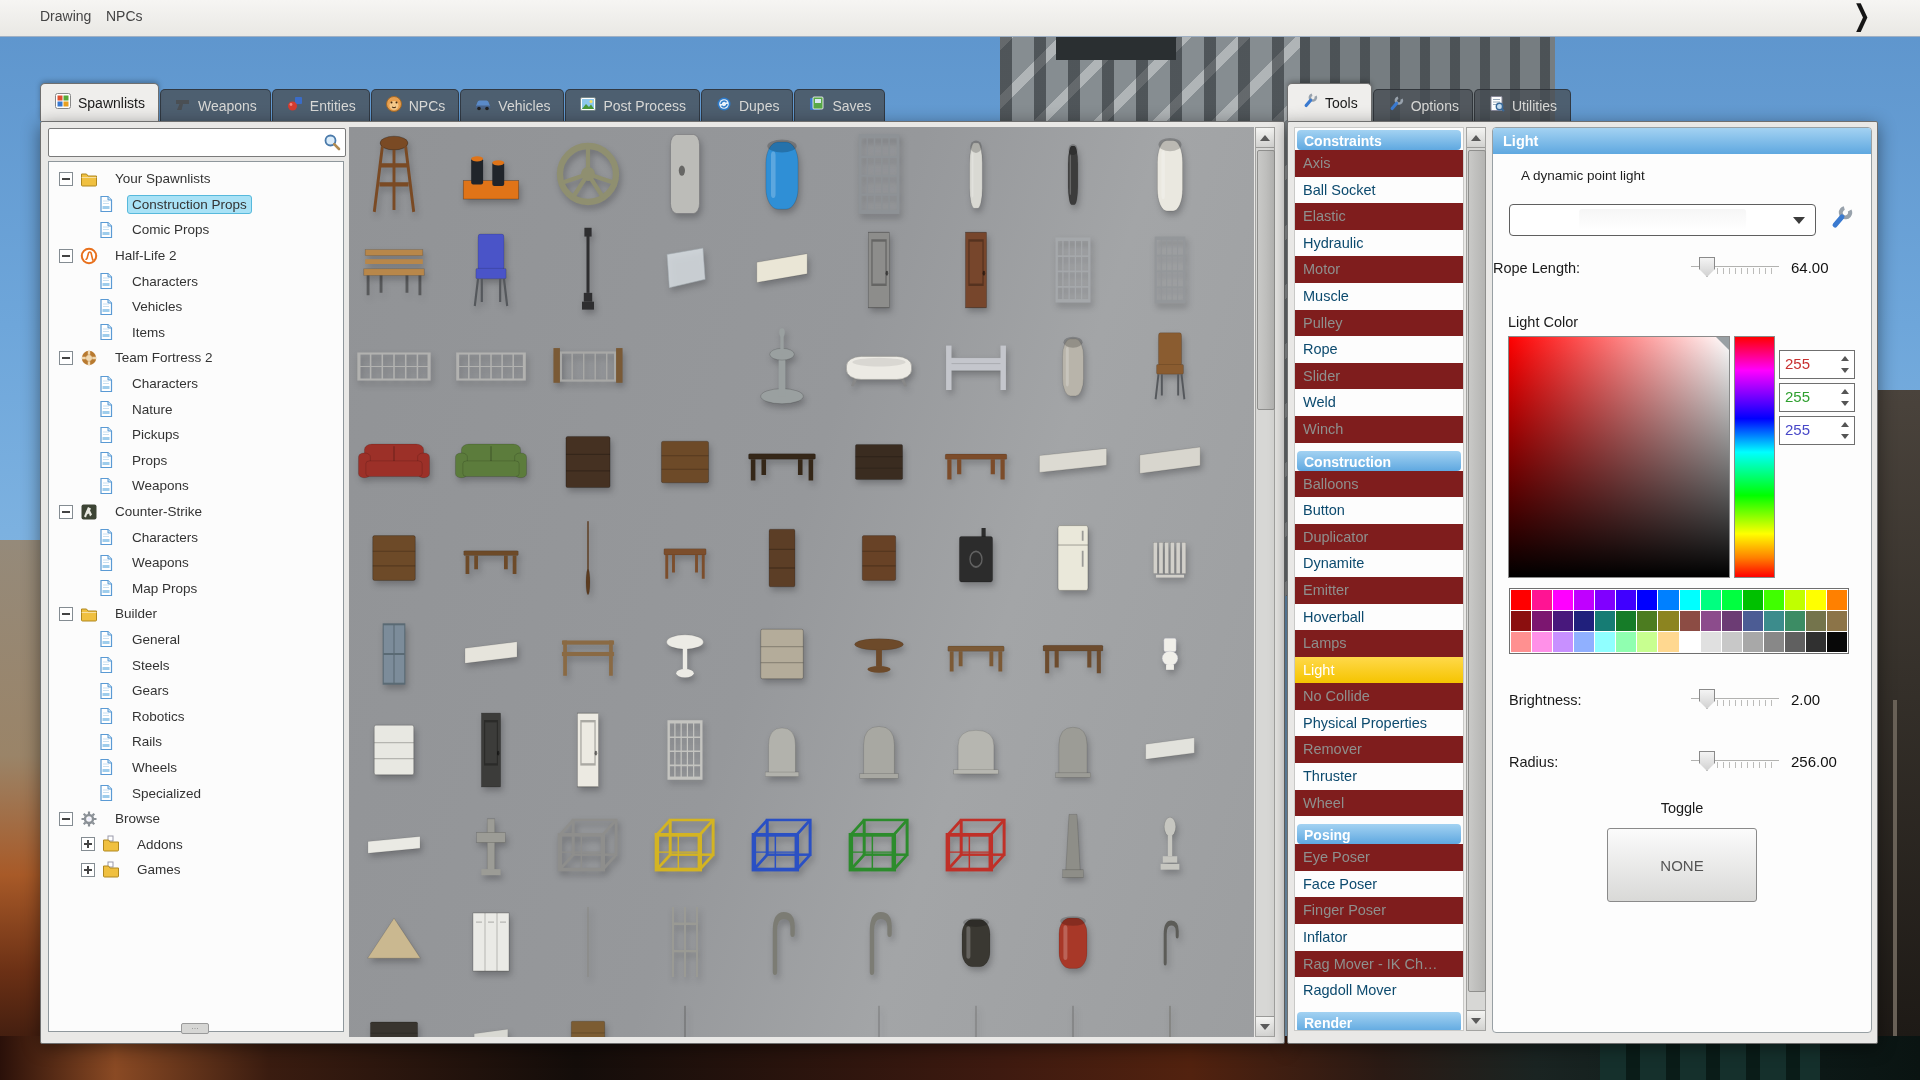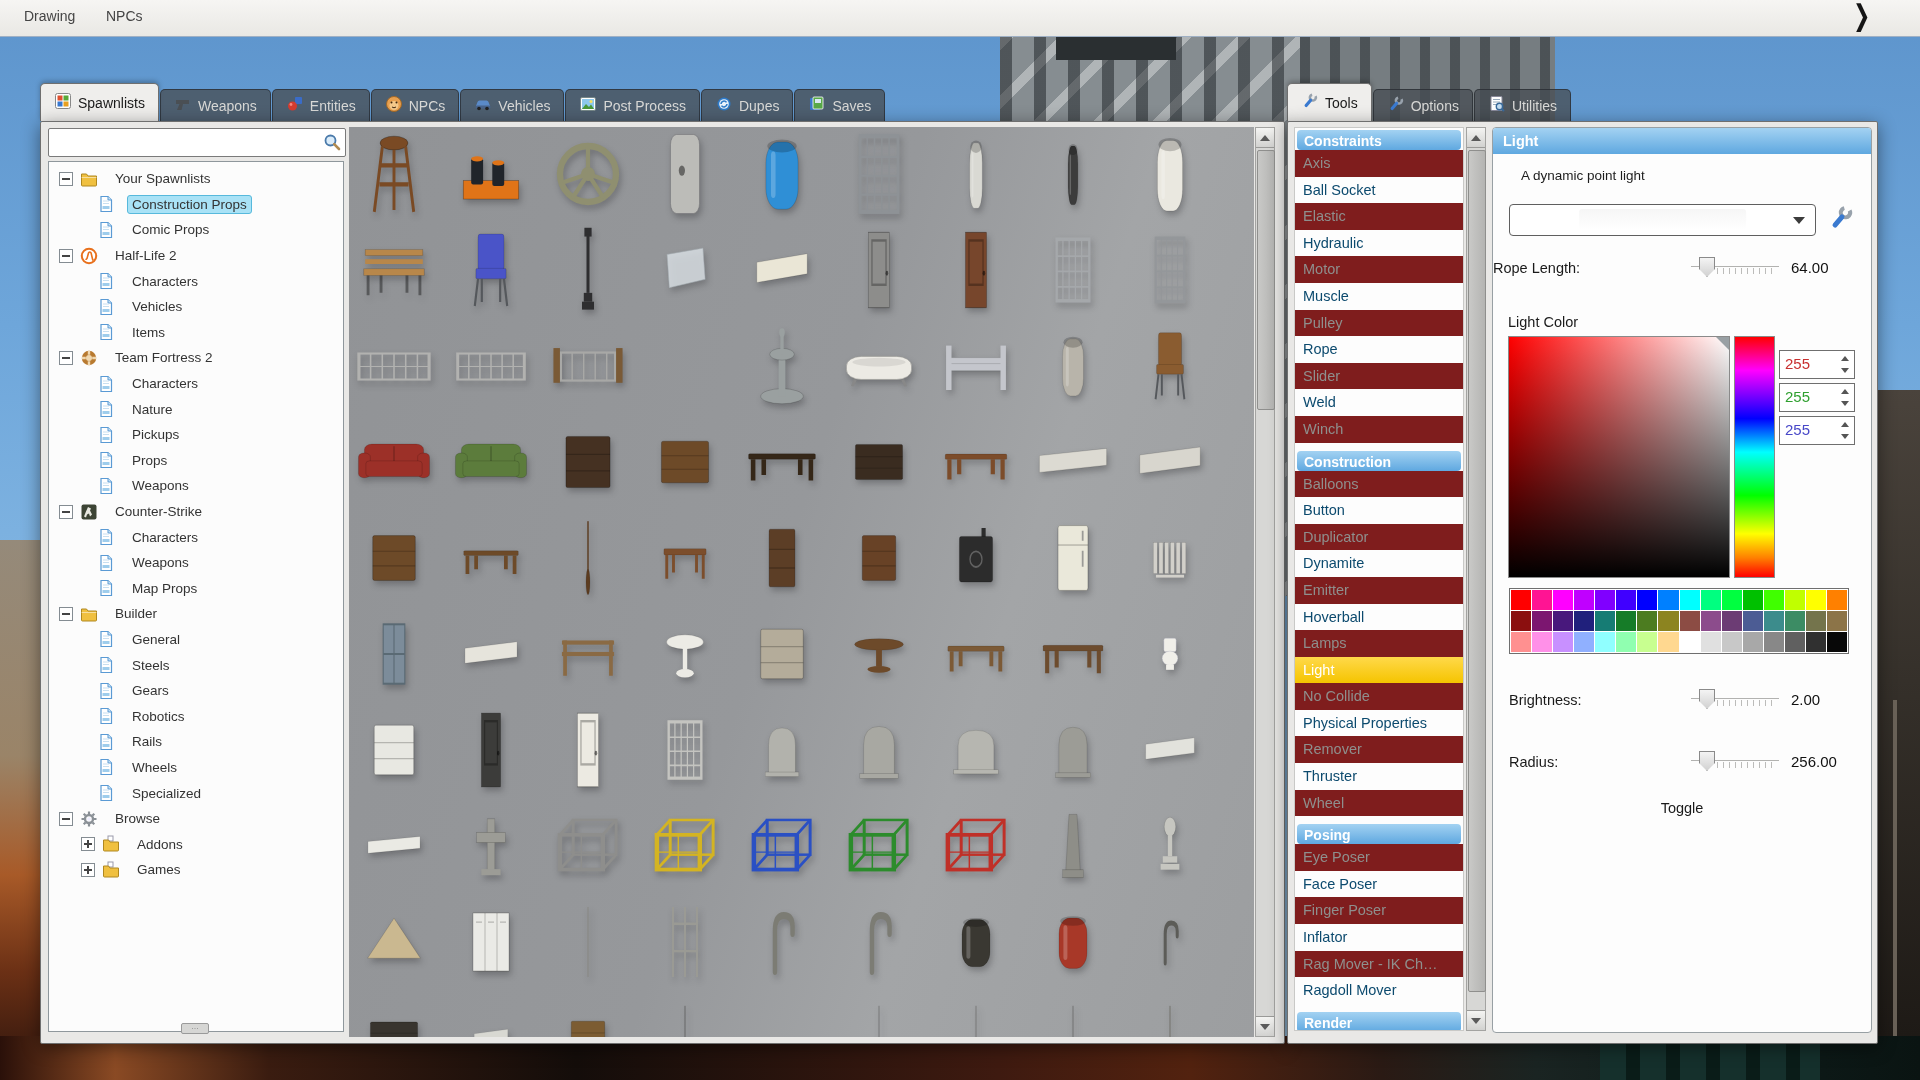--- a/index.html
+++ b/index.html
@@ -130,21 +130,21 @@
   <div class="tower" style="left:1893px;top:700px;width:4px;height:336px;background:#6a6258;"></div>
   <div class="tower" style="left:0;top:540px;width:41px;height:540px;
     background:linear-gradient(180deg,#958a7a 0%,#9a8468 40%,#a85a28 62%,#6b3015 80%,#2a130c 100%);"></div>
   <div class="tower" style="left:0;top:1036px;width:1920px;height:44px;
     background:linear-gradient(90deg,#2a1009 0%,#8a4a24 6%,#3a1c10 14%,#140d0a 30%,#3e1a10 52%,#52220f 62%,#2a1a14 72%,#1a2422 80%,#0e1c1a 90%,#0a1412 100%);"></div>
   <div class="tower" style="left:1600px;top:1040px;width:220px;height:40px;
     background:repeating-linear-gradient(90deg,#15302c 0 26px,#0a1c18 26px 40px);"></div>
 </div>
 
 <div id="menubar">
-  <span class="menu-item" style="left:24px">Drawing</span>
+  <span class="menu-item" style="left:40px">Drawing</span>
   <span class="menu-item" style="left:106px">NPCs</span>
   <span class="chevron">❯</span>
 </div>
 
 <div id="spawntabs" class="tabrow" style="left:40px">
     <div class="tab active">
       <span><svg width="18" height="18" viewBox="0 0 18 18">
           <rect x="1.5" y="1.5" width="15" height="15" rx="2" fill="#fff" stroke="#888"></rect>
           <rect x="3.5" y="3.5" width="5" height="5" fill="#e05030"></rect>
           <rect x="9.5" y="3.5" width="5" height="5" fill="#58a838"></rect>
@@ -1177,14 +1177,15 @@
 
     <div class="srow-label" style="left:16px;top:626px;">Radius:</div>
     <div class="slider" style="left:198px;top:622px;">
       <div class="track"></div>
         <div class="ticks"></div>
         <div class="thumb"></div>
     </div>
     <div class="sval" style="left:298px;top:625px;">256.00</div>
 
     <div class="toggle-label">Toggle</div>
+    <button id="nonebtn">NONE</button>
   </div>
 </div>
 
 </body></html>

